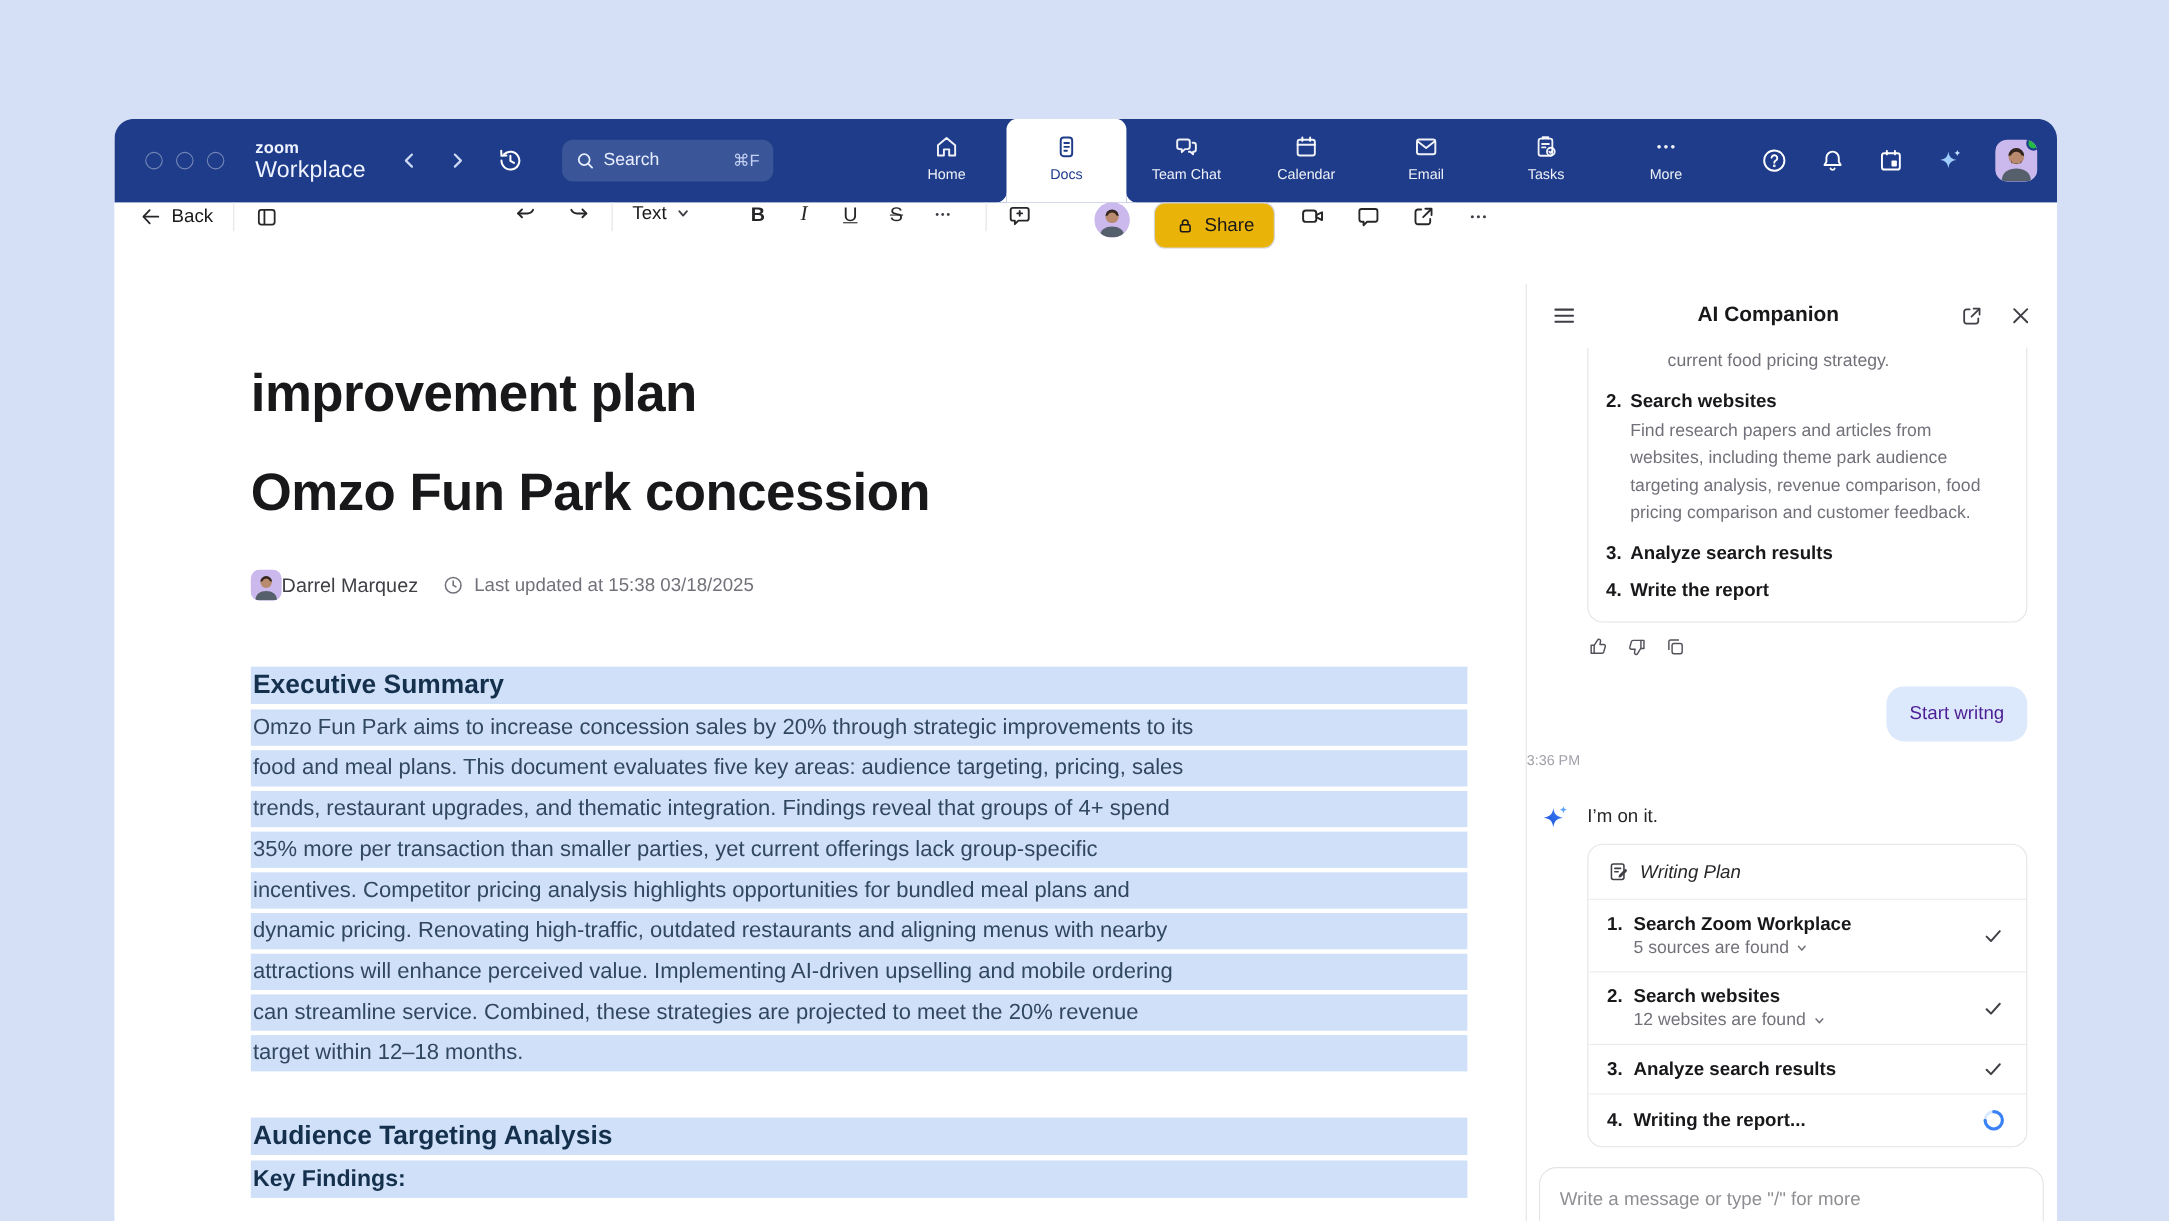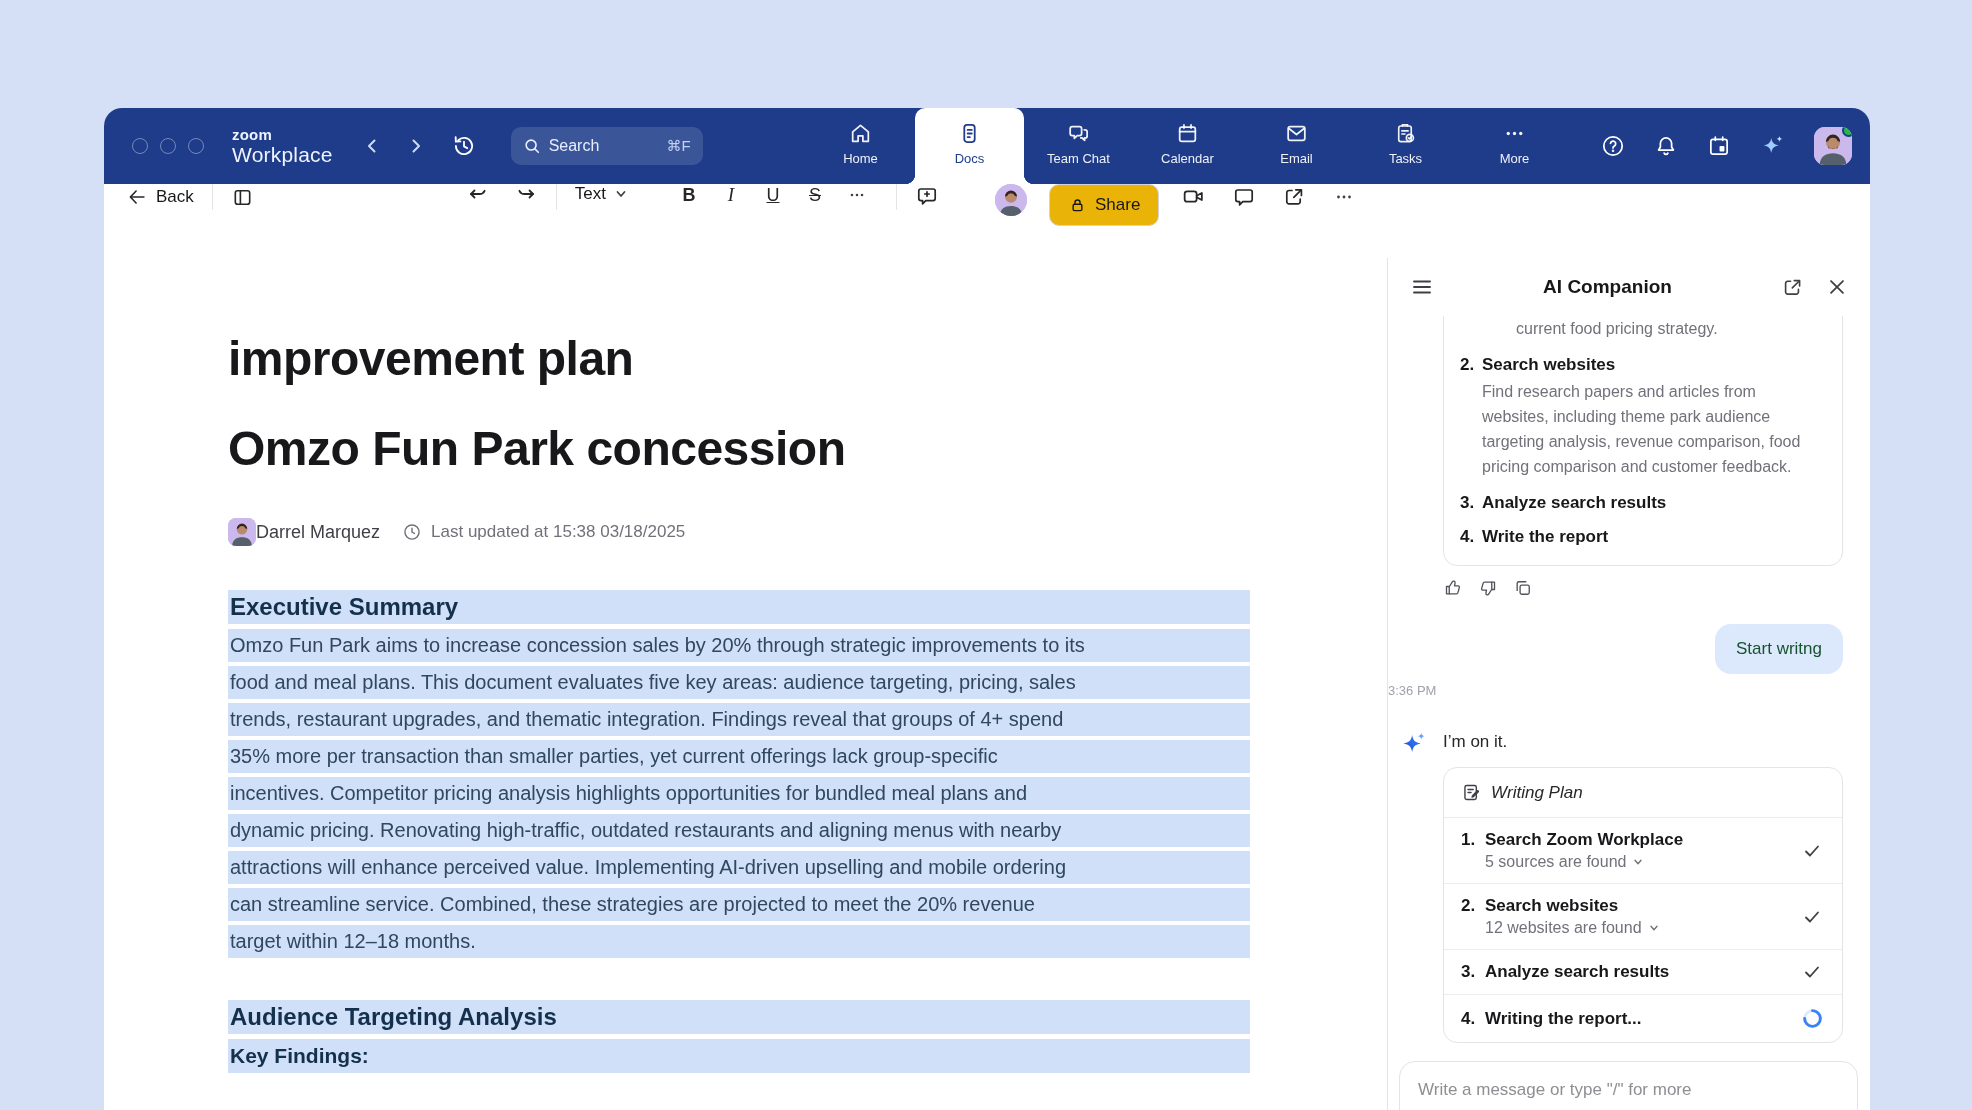--- a/index.html
+++ b/index.html
@@ -90,21 +90,21 @@
   
   .main { flex:1; display:flex; min-height:0; }
   .doc-area { flex:1; overflow:hidden; padding:56px 0 0 124px; }
   .doc-title { font-size:48px; line-height:90px; font-weight:700; color:#18181b; letter-spacing:-.5px; }
   .doc-meta { display:flex; align-items:center; margin-top:24px; }
   .doc-avatar { width:28px; height:28px; border-radius:8px; overflow:hidden; background:#cbb9ee; }
   .doc-avatar svg { width:100%; height:100%; display:block; }
   .doc-author { font-size:18px; color:#3f3f46; }
   .doc-updated { display:flex; align-items:center; gap:9px; margin-left:22px; color:#71717a; font-size:17px; }
 
-  .doc-body { margin-top:44px; width:1022px; }
+  .doc-body { margin-top:60px; width:1106px; }
   .hl { background:#cfe0f8; }
   .doc-h2 { font-size:24px; font-weight:700; color:#14304c; padding:3px 2px; margin-bottom:5px; }
   .doc-line {
     font-size:20px; color:#30475f; padding:5px 2px; margin-bottom:4px; white-space:nowrap; overflow:hidden;
   }
   .doc-gap { height:38px; }
   .doc-h3 { font-size:21px; font-weight:700; color:#14304c; padding:5px 2px; margin-bottom:5px; }
 
   
   .ai-panel { width:483px; border-left:1px solid #e4e4e7; display:flex; flex-direction:column; min-height:0; }
@@ -121,21 +121,21 @@
   .pv-item { display:flex; margin-top:14px; }
   .pv-num { font-size:17px; font-weight:700; color:#18181b; width:22px; flex-shrink:0; }
   .pv-title { font-size:17px; font-weight:700; color:#18181b; }
   .pv-desc { font-size:16px; color:#71717a; line-height:25px; margin-top:4px; max-width:345px; }
 
   .feedback-row { display:flex; gap:15px; margin:12px 0 0 55px; }
   .feedback-row svg { display:block; cursor:pointer; }
 
   .bubble {
     align-self:flex-end; margin:26px 27px 0 0; background:#dce8fb; border-radius:16px;
-    padding:15px 21px; font-size:17px; color:#14532d;
+    padding:15px 21px; font-size:17px; color:#4c1d95;
   }
   .bubble-time { margin:9px 29px 0 0; font-size:13px; color:#a1a1aa; }
 
   .assistant-row { position:relative; margin:34px 27px 0 55px; font-size:17px; color:#27272a; }
   .assistant-row .spark { position:absolute; left:-44px; top:-3px; }
 
   .plan-card { margin:15px 27px 0 55px; }
   .plan-header { display:flex; align-items:center; gap:9px; padding:14px 17px; border-bottom:1px solid #ececef; }
   .plan-header span { font-size:17px; color:#27272a;font-style:italic; }
   .plan-row { display:flex; align-items:center; padding:12px 17px; border-bottom:1px solid #ececef; }

